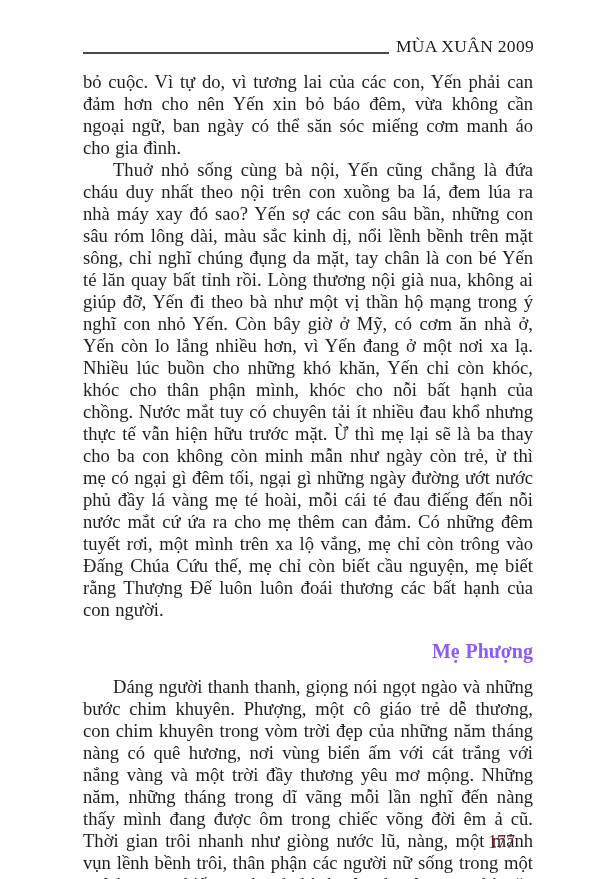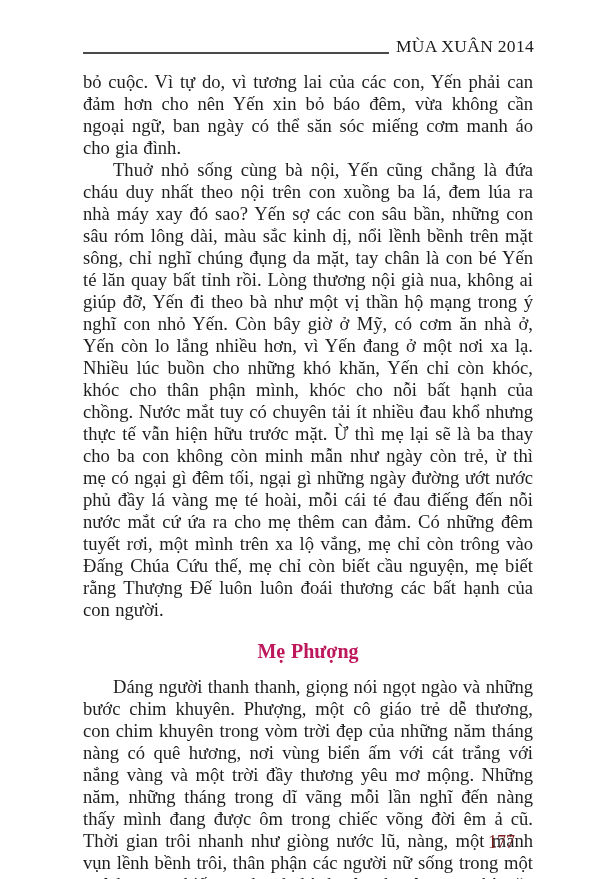--- a/index.html
+++ b/index.html
@@ -42,39 +42,39 @@
     line-height: 22px;
     text-align: justify;
     word-spacing: 0.04em;
   }
   .para { margin: 0; padding: 0; }
   .indent { text-indent: 30px; }
   .section-heading {
     font-size: 20px;
     font-weight: bold;
     margin: 19px 0 14px 0;
-    text-align: center;
+    text-align: right;
     text-indent: 0;
-    color: #be185d;
+    color: #8b5cf6;
   }
   .fills-last-line { text-align-last: justify; }
   .page-number {
     position: absolute;
     top: 832px;
     left: 488px;
     font-size: 18px;
     color: #7f1d1d;
   }
 </style>
 </head>
 <body>
 
 <header class="page-header">
   <span class="header-rule"></span>
-  <span class="journal-title">MÙA XUÂN 2014</span>
+  <span class="journal-title">MÙA XUÂN 2009</span>
 </header>
 
 <main class="page-body">
   <p class="para">bỏ cuộc. Vì tự do, vì tương lai của các con, Yến phải can đảm hơn cho nên Yến xin bỏ báo đêm, vừa không cần ngoại ngữ, ban ngày có thể săn sóc miếng cơm manh áo cho gia đình.</p>
   <p class="para indent">Thuở nhỏ sống cùng bà nội, Yến cũng chẳng là đứa cháu duy nhất theo nội trên con xuồng ba lá, đem lúa ra nhà máy xay đó sao? Yến sợ các con sâu bần, những con sâu róm lông dài, màu sắc kinh dị, nổi lềnh bềnh trên mặt sông, chỉ nghĩ chúng đụng da mặt, tay chân là con bé Yến té lăn quay bất tỉnh rồi. Lòng thương nội già nua, không ai giúp đỡ, Yến đi theo bà như một vị thần hộ mạng trong ý nghĩ con nhỏ Yến. Còn bây giờ ở Mỹ, có cơm ăn nhà ở, Yến còn lo lắng nhiều hơn, vì Yến đang ở một nơi xa lạ. Nhiều lúc buồn cho những khó khăn, Yến chỉ còn khóc, khóc cho thân phận mình, khóc cho nỗi bất hạnh của chồng. Nước mắt tuy có chuyên tải ít nhiều đau khổ nhưng thực tế vẫn hiện hữu trước mặt. Ừ thì mẹ lại sẽ là ba thay cho ba con không còn minh mẫn như ngày còn trẻ, ừ thì mẹ có ngại gì đêm tối, ngại gì những ngày đường ướt nước phủ đầy lá vàng mẹ té hoài, mỗi cái té đau điếng đến nỗi nước mắt cứ ứa ra cho mẹ thêm can đảm. Có những đêm tuyết rơi, một mình trên xa lộ vắng, mẹ chỉ còn trông vào Đấng Chúa Cứu thế, mẹ chỉ còn biết cầu nguyện, mẹ biết rằng Thượng Đế luôn luôn đoái thương các bất hạnh của con người.</p>
   <h2 class="section-heading">Mẹ Phượng</h2>
   <p class="para indent fills-last-line">Dáng người thanh thanh, giọng nói ngọt ngào và những bước chim khuyên. Phượng, một cô giáo trẻ dễ thương, con chim khuyên trong vòm trời đẹp của những năm tháng nàng có quê hương, nơi vùng biển ấm với cát trắng với nắng vàng và một trời đầy thương yêu mơ mộng. Những năm, những tháng trong dĩ vãng mỗi lần nghĩ đến nàng thấy mình đang được ôm trong chiếc võng đời êm ả cũ. Thời gian trôi nhanh như giòng nước lũ, nàng, một mảnh vụn lềnh bềnh trôi, thân phận các người nữ sống trong một quê hương, chiến tranh trở thành câu chuyện trong bàn ăn và đùa giỡn của các cô bạn trẻ. Ngày đó, nàng chưa biết sợ chiến tranh vì nàng đang thở, đang sống và đang mơ trong khung trời son trẻ, trong thế giới</p>
 </main>
 
 <div class="page-number">177</div>

